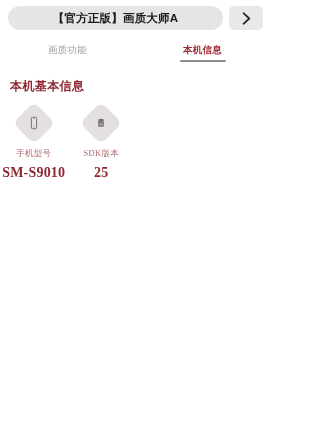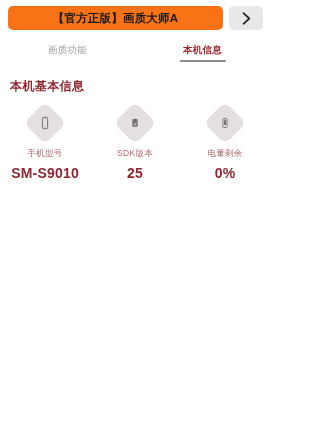--- a/index.html
+++ b/index.html
@@ -19,22 +19,22 @@
   .header {
     display: flex;
     align-items: center;
     padding: 6px 7px 0 8px;
     gap: 6px;
     box-sizing: border-box;
     height: 30px;
   }
   .title-pill {
     flex: 1 1 auto;
-    background: #f97316;
-    border-radius: 5px;
+    background: #e5e5e5;
+    border-radius: 12px;
     height: 24px;
     display: flex;
     align-items: center;
     justify-content: center;
     overflow: hidden;
   }
   .title-text {
     font-size: 11.5px;
     font-weight: bold;
     color: #1a1a1a;
@@ -95,22 +95,23 @@
     font-weight: bold;
     color: #8e2730;
     margin: 12px 0 0 10px;
     letter-spacing: 0.4px;
   }
 
   
   .info-grid {
     margin-top: 13px;
     display: grid;
-    grid-template-columns: 1fr 1fr 1fr;
+    grid-template-columns: 1fr 1fr 1fr 1fr;
     row-gap: 28px;
+    font-family: Liberation Serif, serif;
   }
   .info-card {
     display: flex;
     flex-direction: column;
     align-items: center;
   }
   .icon-badge {
     width: 30px;
     height: 30px;
     background: #e4e0df;
@@ -202,28 +203,15 @@
           <line x1="5.3" y1="2.6" x2="6.3" y2="3.9" stroke="#6f6f6f" stroke-width="0.75" stroke-linecap="round"></line>
           <line x1="10.7" y1="2.6" x2="9.7" y2="3.9" stroke="#6f6f6f" stroke-width="0.75" stroke-linecap="round"></line>
         </svg>
       </span>
     </div>
     <span class="info-label">SDK版本</span>
     <span class="info-value">25</span>
   </div>
 
 
-  <div class="info-card">
-    <div class="icon-badge">
-      <span class="glyph">
-        <svg width="12" height="14" viewBox="0 0 16 16">
-          <rect x="6.6" y="1.3" width="2.8" height="1.1" rx="0.4" fill="#6f6f6f"></rect>
-          <rect x="5.2" y="2.4" width="5.6" height="11.6" rx="1.2" fill="none" stroke="#6f6f6f" stroke-width="1.1"></rect>
-          <rect x="6.5" y="4.2" width="3" height="6.6" rx="0.5" fill="#6f6f6f"></rect>
-        </svg>
-      </span>
-    </div>
-    <span class="info-label">电量剩余</span>
-    <span class="info-value">0%</span>
-  </div>
 
 
 </div>
 
 </body></html>

